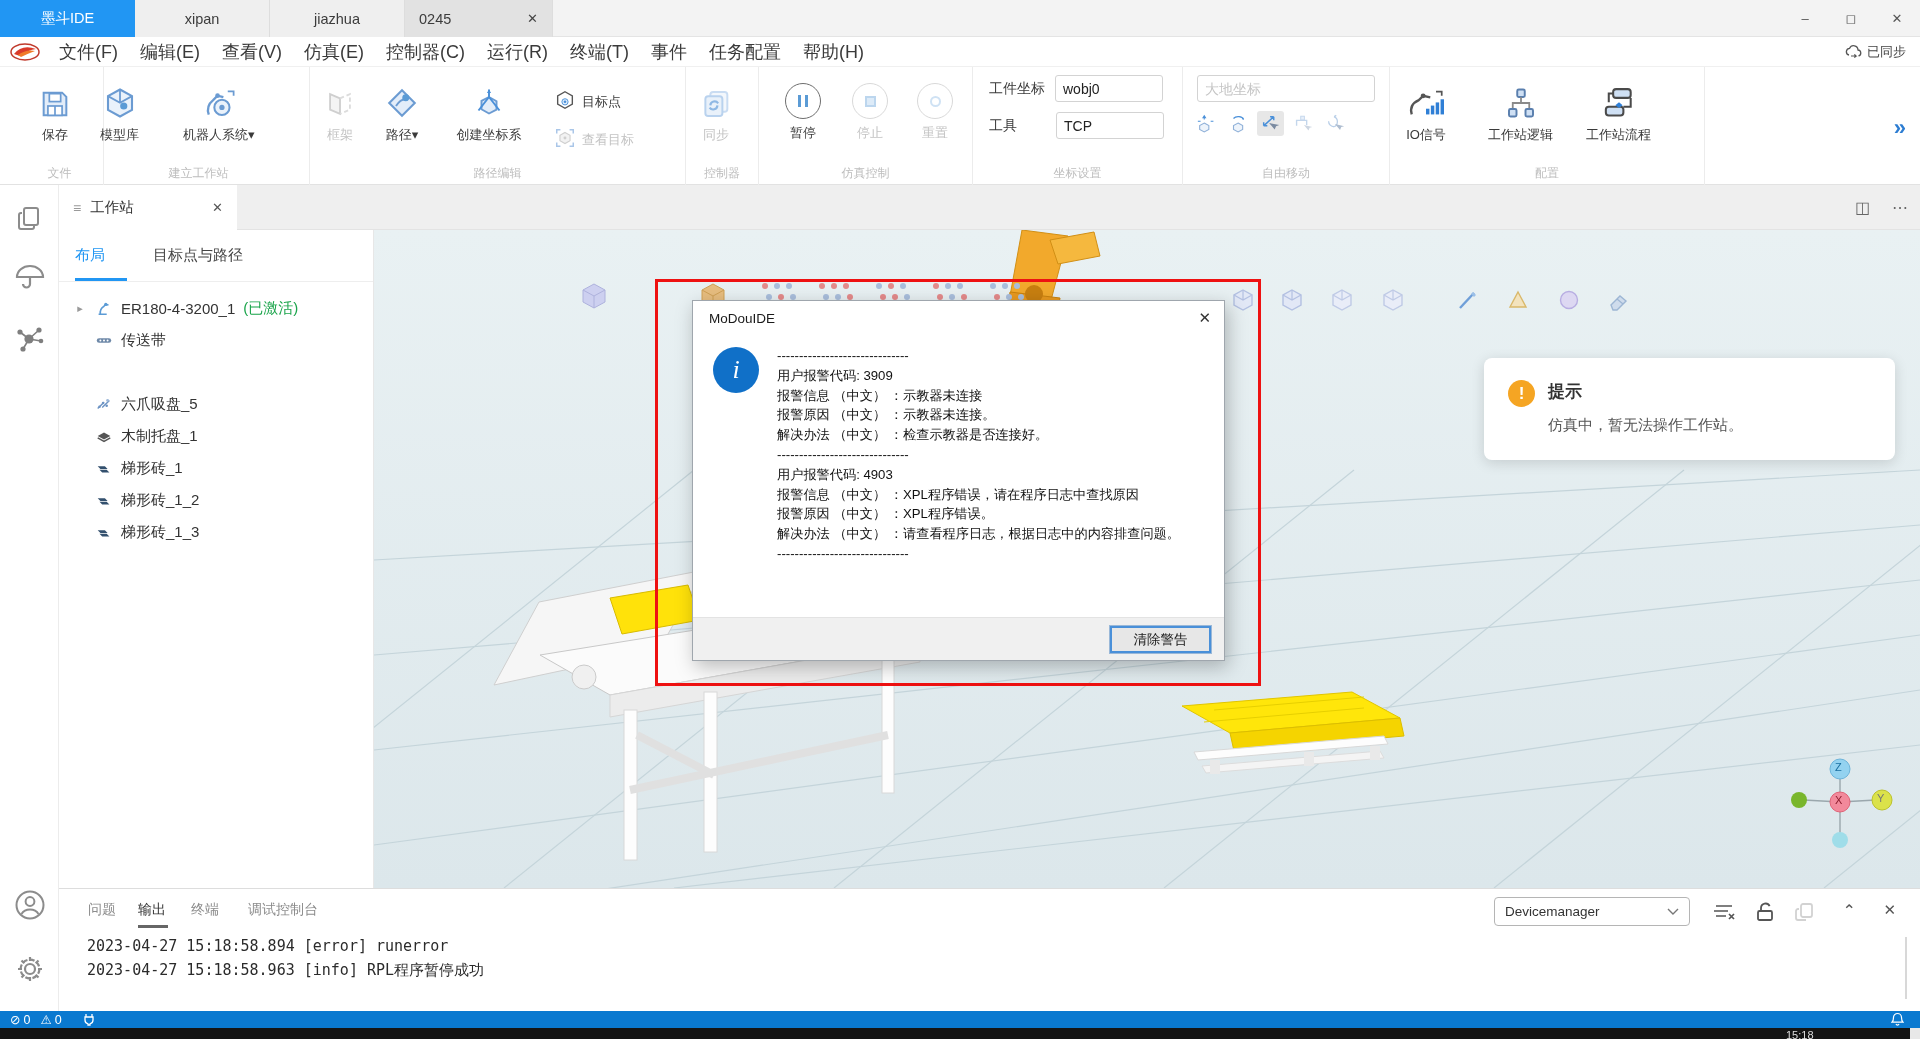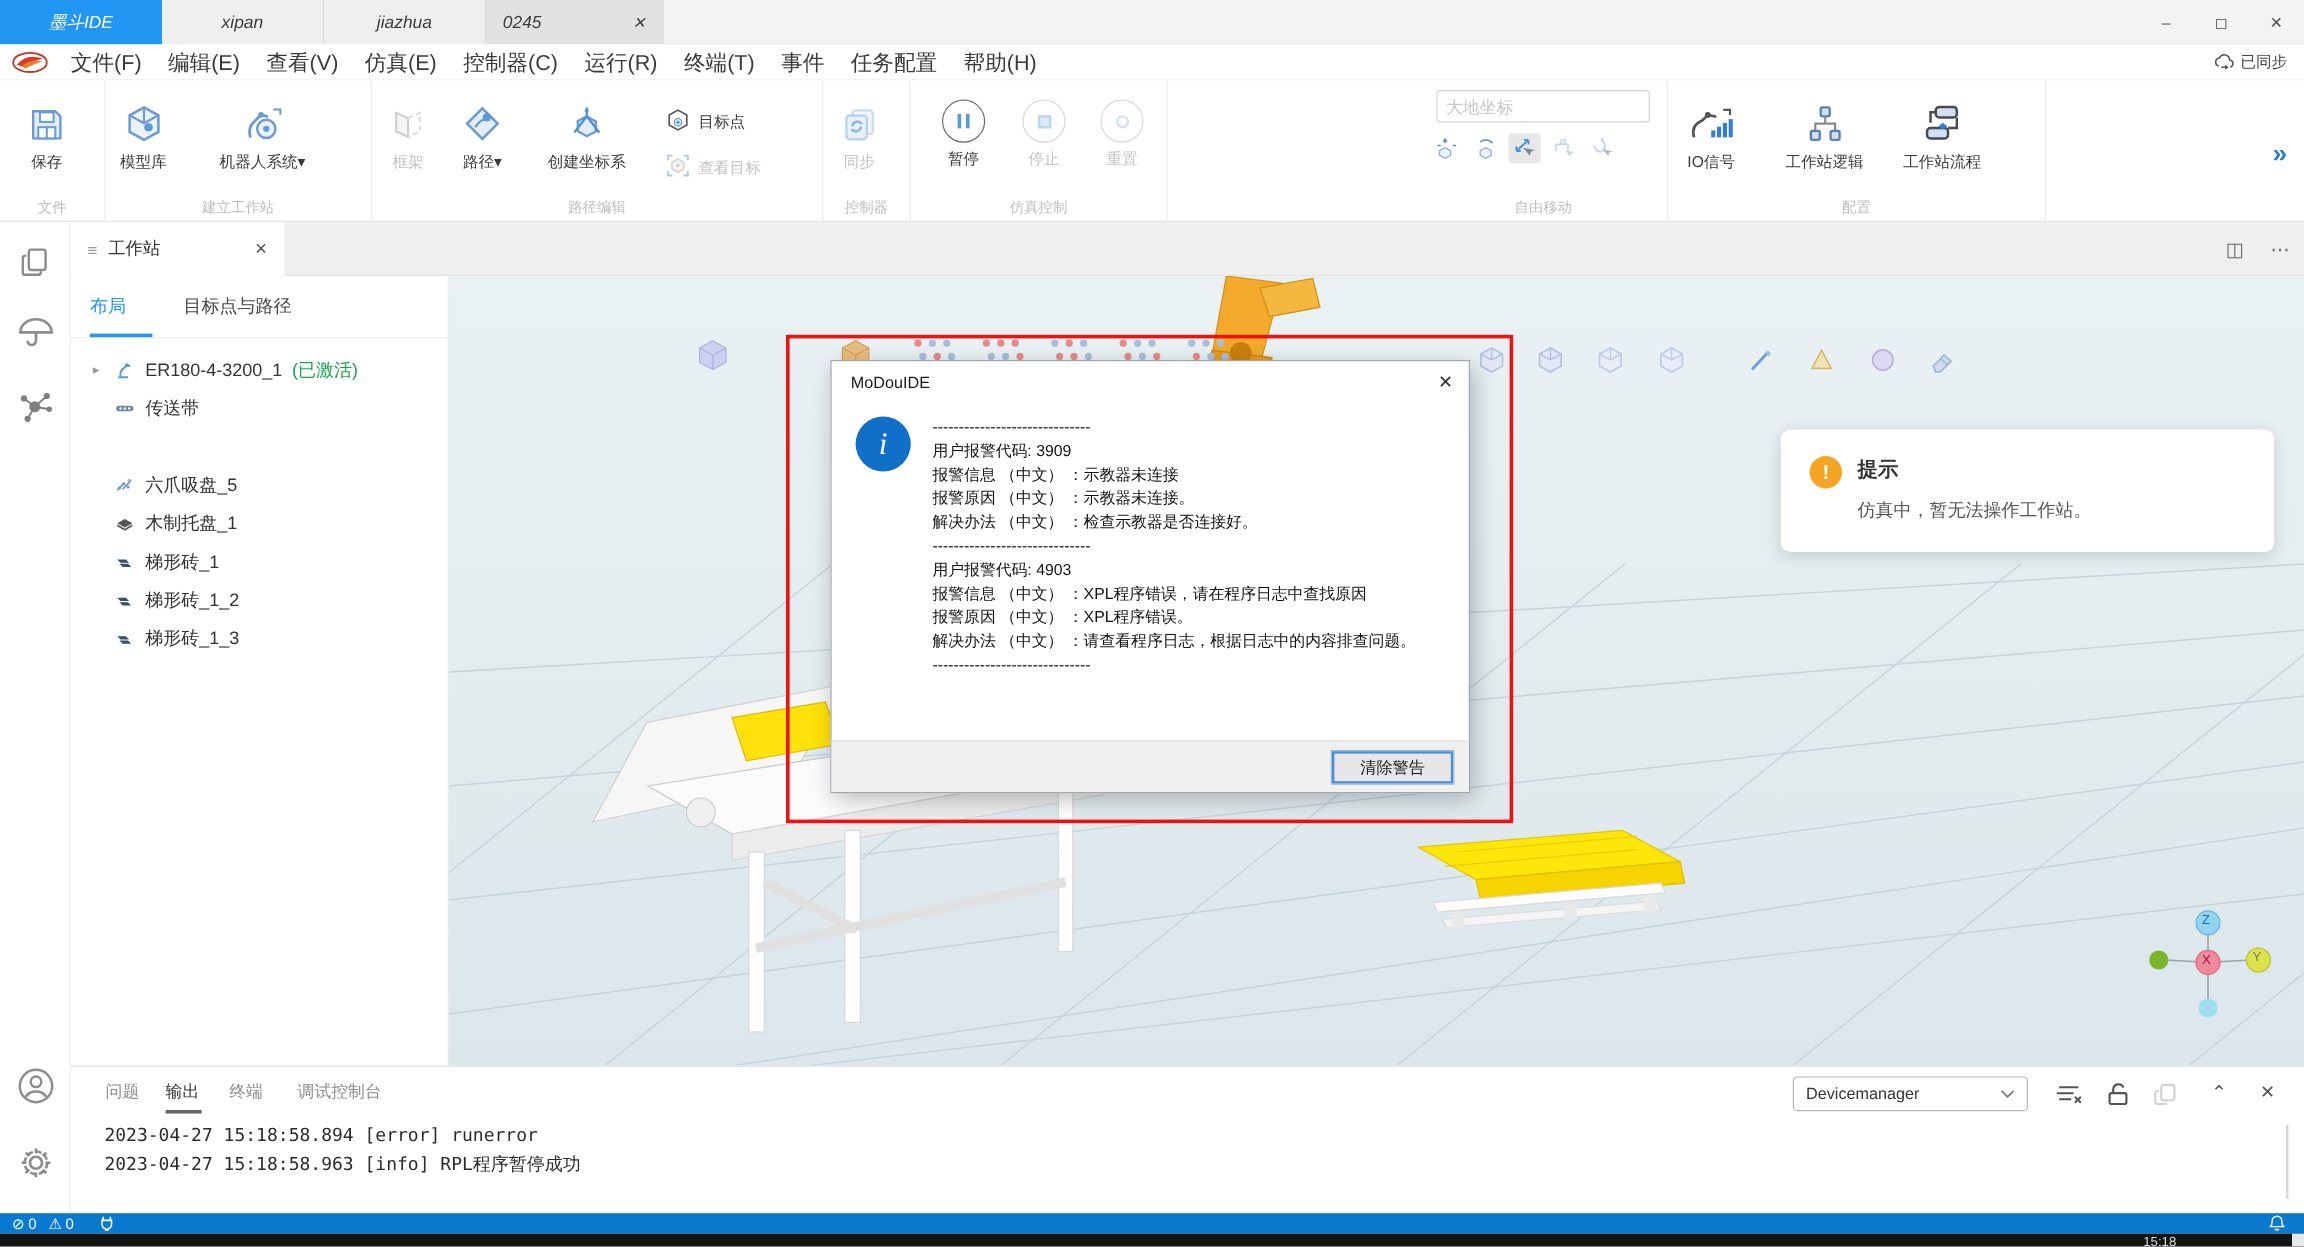--- a/index.html
+++ b/index.html
@@ -2,21 +2,21 @@
 <html><head>
 <meta charset="utf-8">
 <style>
   html,body{margin:0;padding:0;background:#888;}
   *{box-sizing:border-box;font-family:"Liberation Sans",sans-serif;}
   #app{position:relative;width:1920px;height:1039px;background:#fff;overflow:hidden;}
   .abs{position:absolute;}
 
   
   #tabbar{left:0;top:0;width:1920px;height:37px;background:#f3f3f3;display:flex;border-bottom:1px solid #e4e4e4;}
-  .wtab{width:135px;height:37px;display:flex;align-items:center;justify-content:center;font-size:14.5px;color:#3c3c3c;border-right:1px solid #ddd;background:#efefef;font-style:italic;}
+  .wtab{width:135px;height:37px;display:flex;align-items:center;justify-content:center;font-size:14.5px;color:#3c3c3c;border-right:1px solid #ddd;background:#efefef;}
   .wtab.active{background:#2196f3;color:#fff;border-right:none;}
   .wtab.doc{width:148px;background:#e2e2e2;justify-content:space-between;padding:0 14px;}
   .wtab .x{color:#444;font-size:13px;margin-left:14px;}
   #winctl{right:0;top:0;height:37px;display:flex;align-items:center;gap:0;}
   #winctl span{width:46px;text-align:center;color:#555;font-size:13px;}
 
   
   #menubar{left:0;top:37px;width:1920px;height:30px;background:#fff;display:flex;align-items:center;border-bottom:1px solid #f0f0f0;}
   #logo{width:30px;height:20px;margin:0 8px 0 10px;}
   .mitem{padding:0 11px;font-size:18px;color:#3a3a3a;}
@@ -153,21 +153,21 @@
   <div id="syncstat">
     <svg width="17" height="14" viewBox="0 0 17 14">
       <path d="M4 10 a3.4 3.4 0 0 1 .6-6.7 A4.4 4.4 0 0 1 13 5a3 3 0 0 1 .5 5.9" fill="none" stroke="#555" stroke-width="1.3"></path>
       <path d="M6 11 h5 l-1.6-1.6 M11 11 l-1.6 1.6" stroke="#555" stroke-width="1.2" fill="none"></path>
     </svg>
     <span>已同步</span>
   </div>
 
   <div id="toolbar" class="abs">
 
-    <div class="tgroup" style="left:0;width:88px;">
+    <div class="tgroup" style="left:16px;width:88px;">
       <div class="titem" style="left:22px;top:14px;">
         <span class="ti-icon">
           <svg width="34" height="34" viewBox="0 0 24 24">
               <path d="M4 4h13l3 3v13H4z" fill="#e3edf9" stroke="#6b9bd2" stroke-width="1.4"></path>
               <rect x="8" y="4.7" width="8" height="5.6" fill="#fff" stroke="#6b9bd2" stroke-width="1.2"></rect>
               <rect x="7" y="13.4" width="10" height="6.6" fill="#fff" stroke="#6b9bd2" stroke-width="1.2"></rect>
               <line x1="12" y1="13.4" x2="12" y2="20" stroke="#6b9bd2" stroke-width="1.2"></line>
             </svg>
         </span>
         <span class="ti-label">保存</span>
@@ -288,20 +288,31 @@
         <span class="ti-icon">
             <span class="circle-btn dis">
               <span class="resetc"></span>
             </span>
           </span>
         <span class="ti-label">重置</span>
       </div>
       <div class="glabel">仿真控制</div>
     </div>
 
+    <div class="tgroup" style="left:973px;width:210px;">
+      <div class="coordrow" style="left:16px;top:8px;">
+        <span>工件坐标</span>
+        <input class="tinput" style="width: 108px;" value="wobj0">
+      </div>
+      <div class="coordrow" style="left:16px;top:45px;">
+        <span>工具</span>
+        <input class="tinput" style="width: 108px; margin-left: 29px;" value="TCP">
+      </div>
+      <div class="glabel">坐标设置</div>
+    </div>
 
     <div class="tgroup" style="left:1183px;width:207px;">
       <input class="tinput" style="position: absolute; left: 14px; top: 8px; width: 178px;" placeholder="大地坐标">
       <div style="position:absolute;left:10px;top:44px;display:flex;gap:5px;">
         <span class="fmcell">
           <svg width="22" height="22" viewBox="0 0 24 24">
               <path d="M9 11l5 2.6v4.4L9 20.6 4 18v-4.4z" fill="#eef4fb" stroke="#8fb0d8" stroke-width="1.2"></path>
               <path d="M9 7v-4M9 3l-1.3 2h2.6zM5 9H2M16 9h3" stroke="#4a90d9" stroke-width="1.2" fill="none"></path>
             </svg>
         </span>

